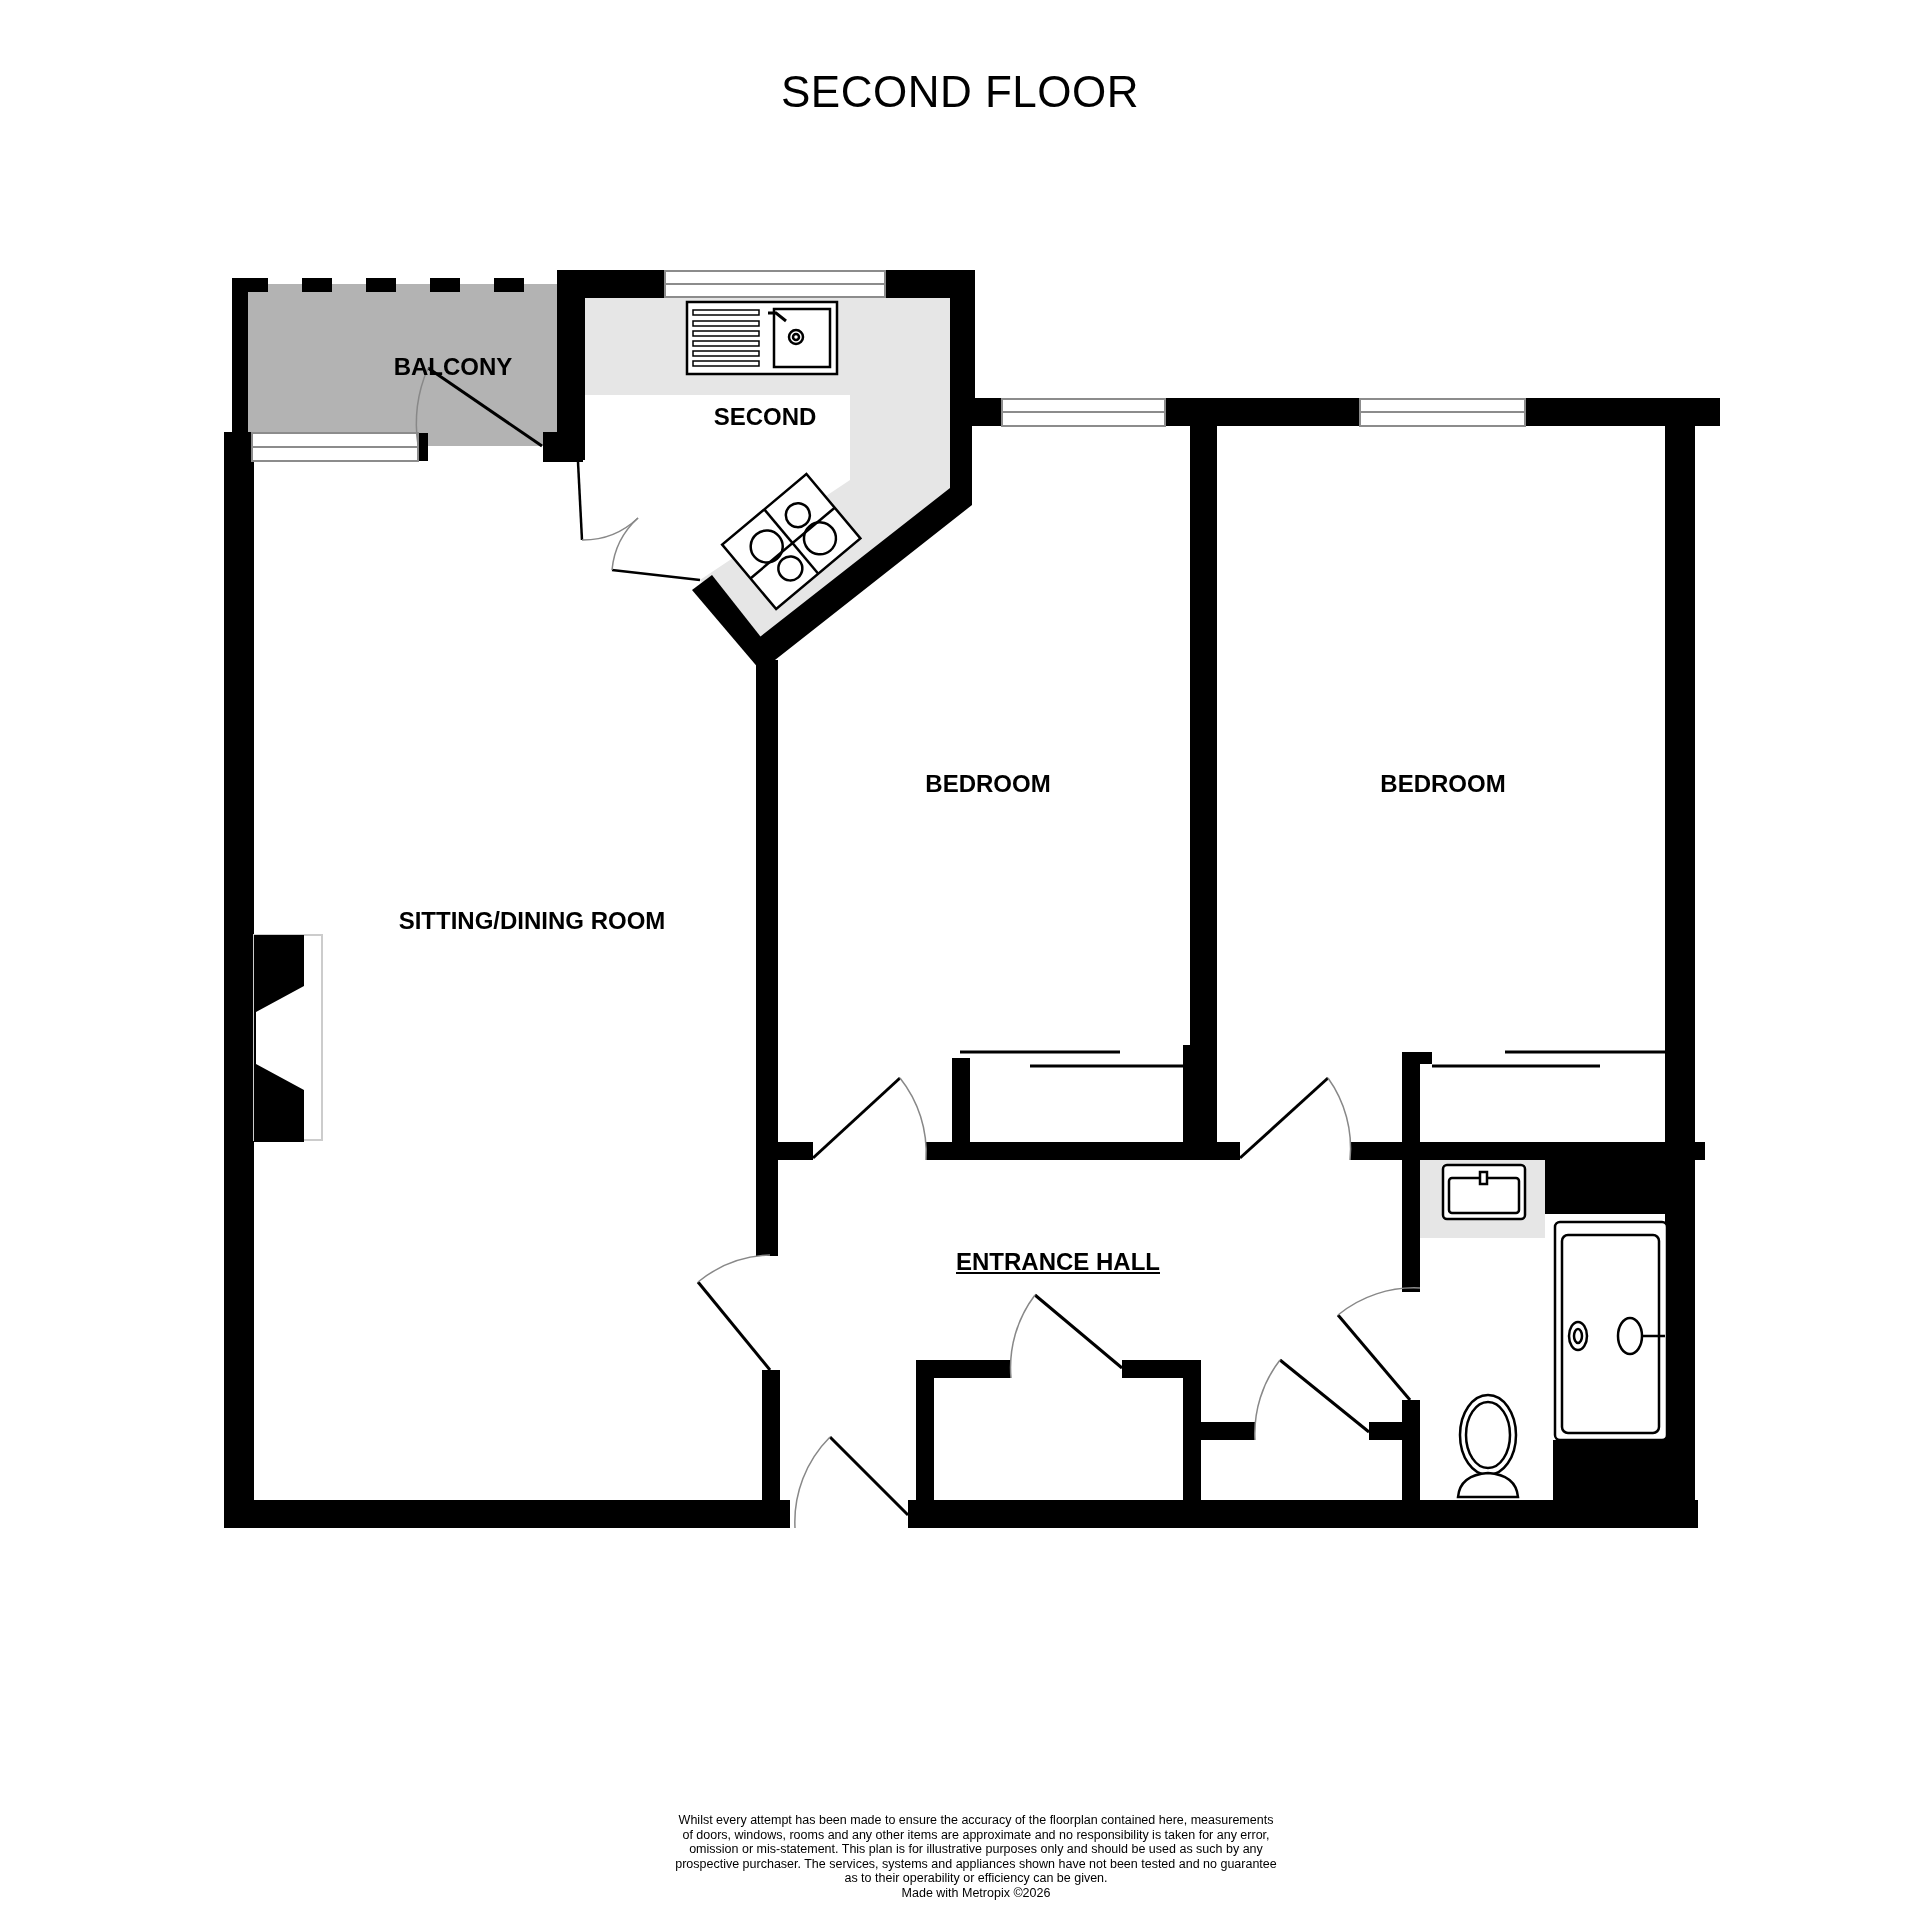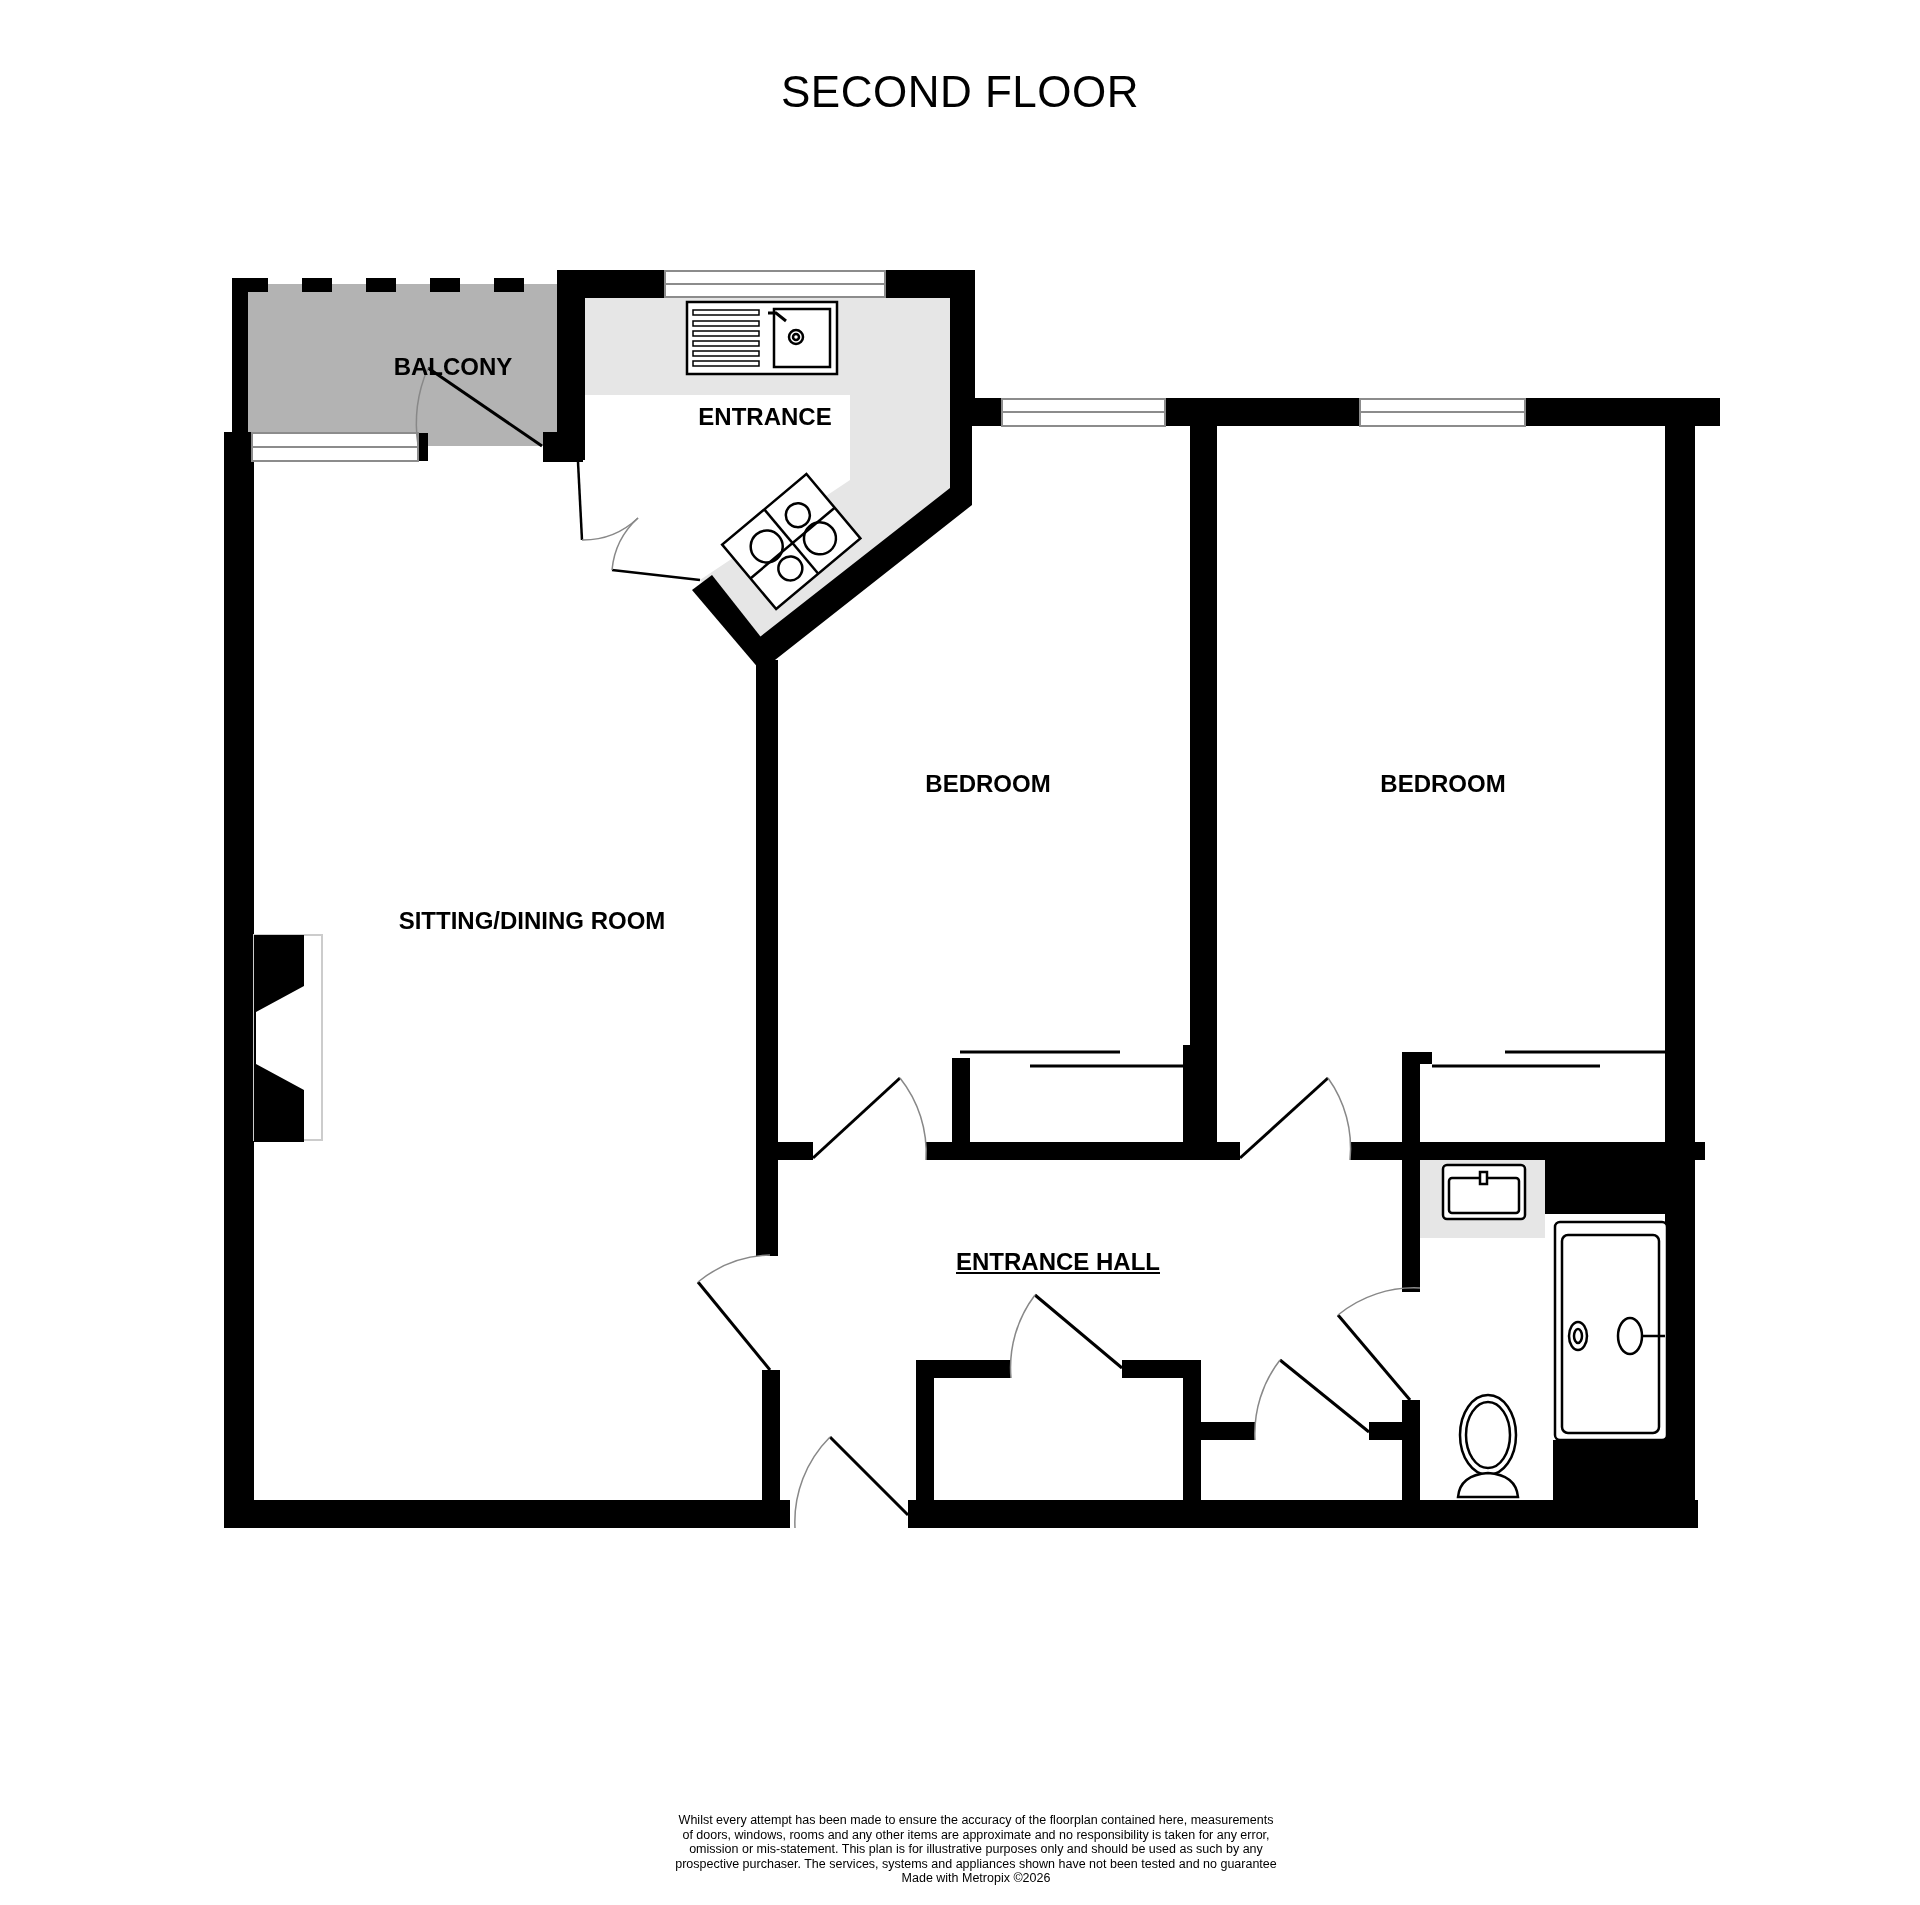--- a/index.html
+++ b/index.html
@@ -164,25 +164,26 @@
     <line x1="1642" y1="1336" x2="1665" y2="1336"></line>
   </g>
   <g fill="#fff" stroke="#000" stroke-width="2.5">
     <ellipse cx="1488" cy="1435" rx="28" ry="40"></ellipse>
     <ellipse cx="1488" cy="1435" rx="22" ry="33"></ellipse>
     <path d="M1458,1497 Q1460,1475 1488,1473 Q1516,1475 1518,1497 Z"></path>
   </g>
 </svg>
 
 <div class="label" style="left:405px;top:367px;margin-left:48px;">BALCONY</div>
-<div class="label" style="left:765px;top:417px;">ENTRANCE</div>
+<div class="label" style="left:765px;top:417px;">SECOND</div>
 <div class="label" style="left:532px;top:921px;">SITTING/DINING ROOM</div>
 <div class="label" style="left:988px;top:784px;">BEDROOM</div>
 <div class="label" style="left:1443px;top:784px;">BEDROOM</div>
 <div class="label" style="left:1058px;top:1262px;text-decoration:underline;">ENTRANCE HALL</div>
 
 <div class="disclaimer">
   <div>Whilst every attempt has been made to ensure the accuracy of the floorplan contained here, measurements</div>
   <div>of doors, windows, rooms and any other items are approximate and no responsibility is taken for any error,</div>
   <div>omission or mis-statement. This plan is for illustrative purposes only and should be used as such by any</div>
   <div>prospective purchaser. The services, systems and appliances shown have not been tested and no guarantee</div>
+  <div>as to their operability or efficiency can be given.</div>
   <div>Made with Metropix ©2026</div>
 </div>
 
 </body></html>

